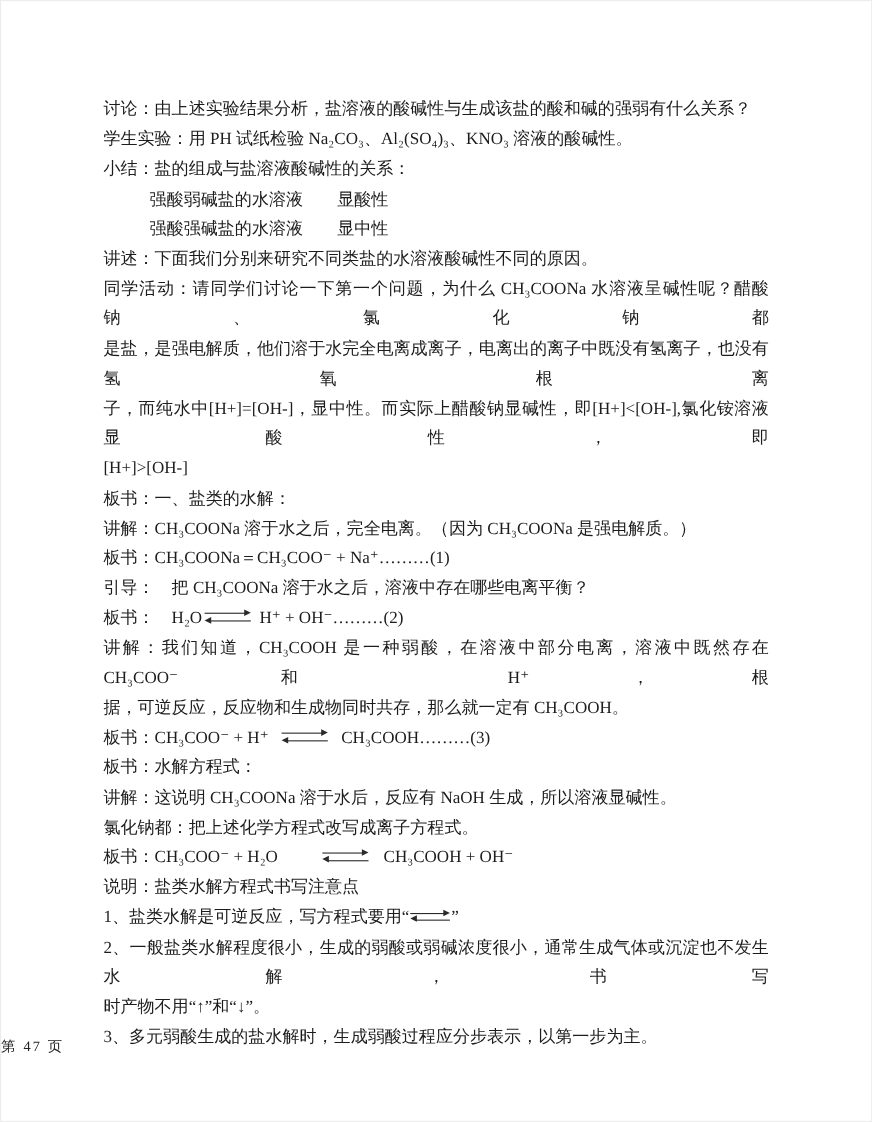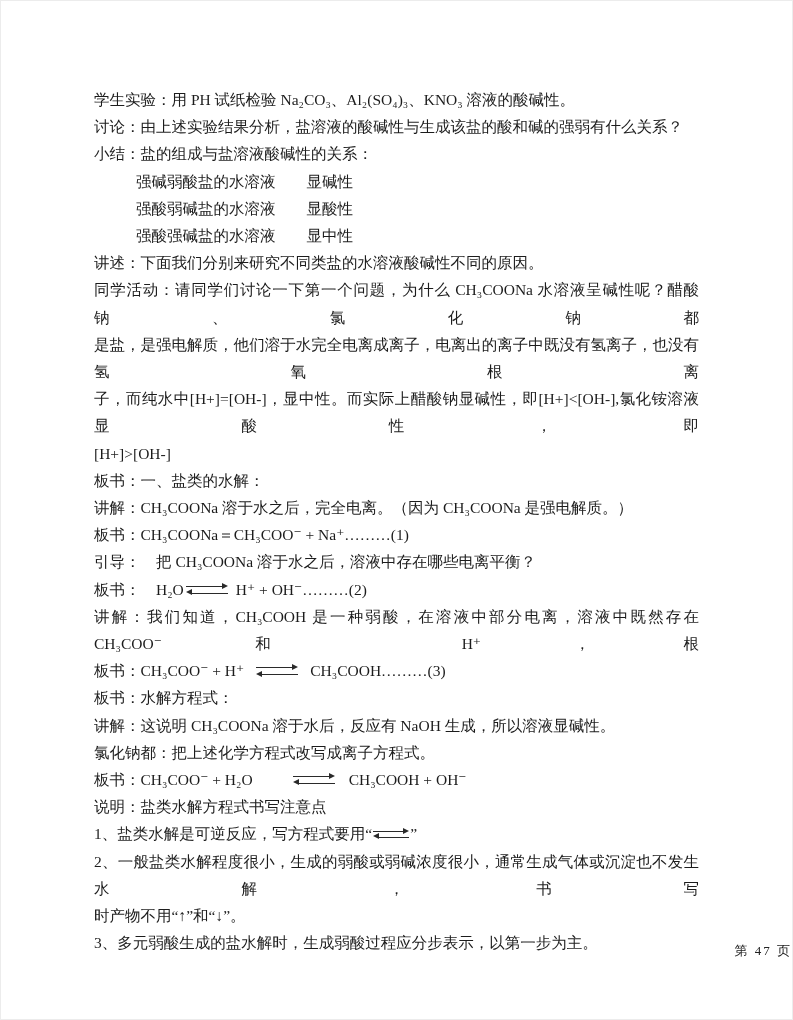--- a/index.html
+++ b/index.html
@@ -44,52 +44,52 @@
     border-right:6px solid #2a2a2a;
   }
   .eq.tight{margin:0 8px 0 2px;}
   .eq.mid{margin:0 12px;}
   .eq.gapped{margin:0 14px 0 40px;}
   .eq.sm{width:36px;height:10px;margin:0 1px;vertical-align:0;}
   .eq.sm .t{top:1.5px;}
   .eq.sm .b{bottom:1.5px;}
   .footer{
     position:absolute;left:0;right:0;top:941px;
-    text-align:right;
+    text-align:left;
     font-size:13px;color:#222;
     letter-spacing:2px;
   }
 </style>
 </head>
 <body>
 
 <div class="page">
   <div class="doc">
 
+    <p>讨论：由上述实验结果分析，盐溶液的酸碱性与生成该盐的酸和碱的强弱有什么关系？</p>
     <p>学生实验：用 PH 试纸检验 Na₂CO₃、Al₂(SO₄)₃、KNO₃ 溶液的酸碱性。</p>
-    <p>讨论：由上述实验结果分析，盐溶液的酸碱性与生成该盐的酸和碱的强弱有什么关系？</p>
     <p>小结：盐的组成与盐溶液酸碱性的关系：</p>
-    <p class="indent">强碱弱酸盐的水溶液　　显碱性</p>
     <p class="indent">强酸弱碱盐的水溶液　　显酸性</p>
     <p class="indent">强酸强碱盐的水溶液　　显中性</p>
     <p>讲述：下面我们分别来研究不同类盐的水溶液酸碱性不同的原因。</p>
     <p class="full">同学活动：请同学们讨论一下第一个问题，为什么 CH₃COONa 水溶液呈碱性呢？醋酸钠、氯化钠都</p>
     <p class="full">是盐，是强电解质，他们溶于水完全电离成离子，电离出的离子中既没有氢离子，也没有氢氧根离</p>
     <p class="full">子，而纯水中[H+]=[OH-]，显中性。而实际上醋酸钠显碱性，即[H+]&lt;[OH-],氯化铵溶液显酸性，即</p>
     <p>[H+]&gt;[OH-]</p>
     <p>板书：一、盐类的水解：</p>
     <p>讲解：CH₃COONa 溶于水之后，完全电离。（因为 CH₃COONa 是强电解质。）</p>
     <p>板书：CH₃COONa＝CH₃COO⁻ + Na⁺………(1)</p>
     <p>引导：　把 CH₃COONa 溶于水之后，溶液中存在哪些电离平衡？</p>
 
     <p>
       <span>板书：　H₂O</span><span class="eq tight"><i class="t"></i><i class="b"></i></span><span>H⁺ + OH⁻………(2)</span>
     </p>
 
     <p class="full">讲解：我们知道，CH₃COOH 是一种弱酸，在溶液中部分电离，溶液中既然存在 CH₃COO⁻和 H⁺，根</p>
+    <p>据，可逆反应，反应物和生成物同时共存，那么就一定有 CH₃COOH。</p>
 
     <p>
       <span>板书：CH₃COO⁻ + H⁺</span><span class="eq mid"><i class="t"></i><i class="b"></i></span><span>CH₃COOH………(3)</span>
     </p>
 
     <p>板书：水解方程式：</p>
 
 
     <p>讲解：这说明 CH₃COONa 溶于水后，反应有 NaOH 生成，所以溶液显碱性。</p>
     <p>氯化钠都：把上述化学方程式改写成离子方程式。</p>

